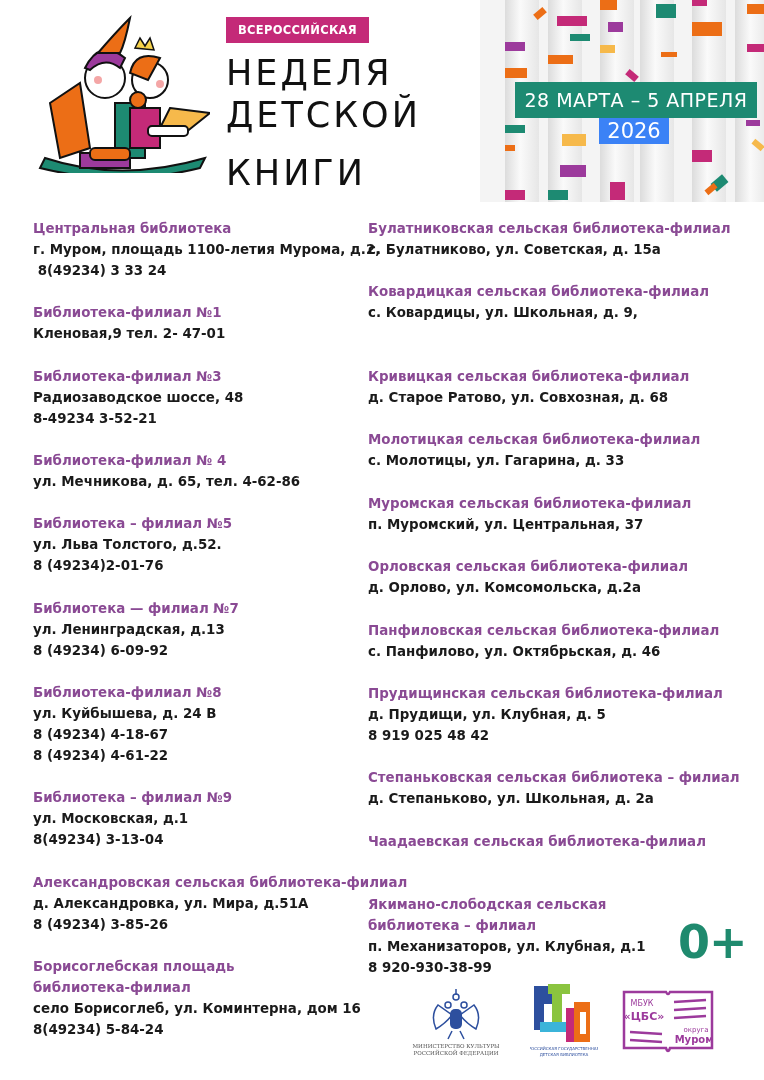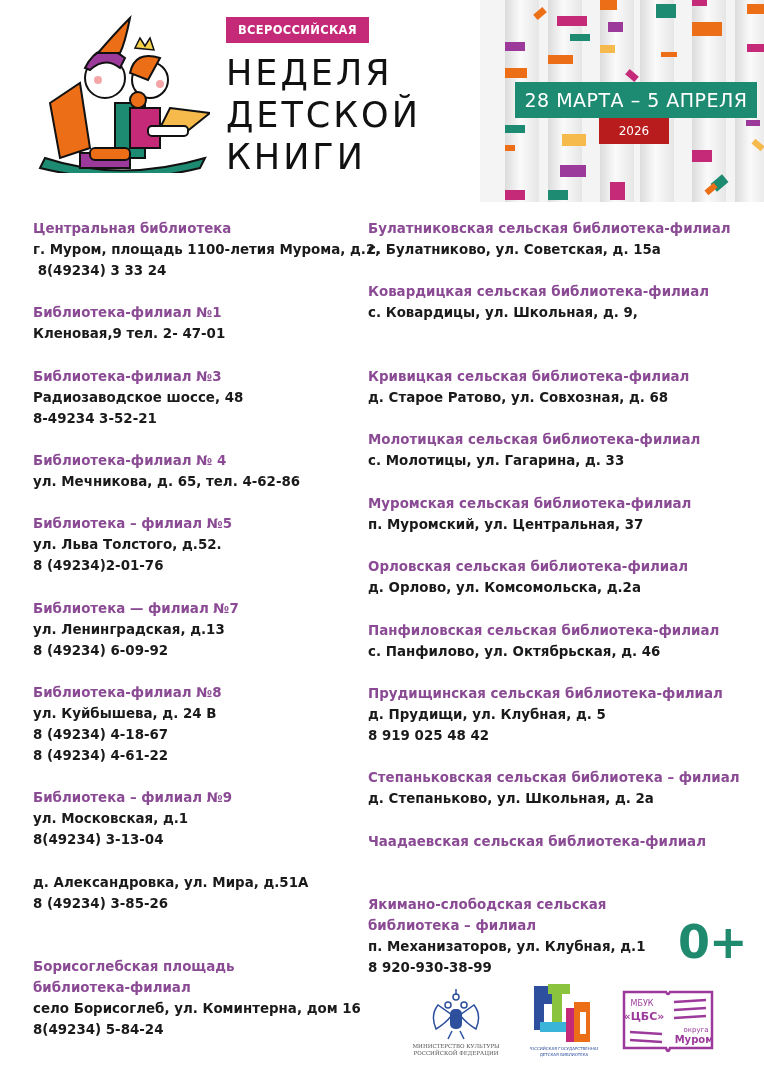--- a/index.html
+++ b/index.html
@@ -5,29 +5,29 @@
   * { margin:0; padding:0; box-sizing:border-box; }
   html, body { width:764px; height:1080px; background:#ffffff; overflow:hidden; }
   body { position:relative; font-family:"DejaVu Sans", sans-serif; color:#1a1a1a; }
 
   
   .logo-art { position:absolute; left:20px; top:8px; width:190px; width:190px; height:165px; }
   .badge-top { position:absolute; left:226px; top:17px; width:143px; width:143px; height:26px; background:#c42a78;
     color:#fff; font-size:11.5px; font-weight:bold; letter-spacing:0.3px; display:flex; align-items:center; justify-content:center; }
   .title-line { position:absolute; left:226px; font-family:"DejaVu Sans", sans-serif; font-size:35px; letter-spacing:3px;
     color:#111; font-weight:normal; line-height:1; }
-  .t1 { top:56px; } .t2 { top:98px; } .t3 { top:140px; }
+  .t1 { top:56px; } .t2 { top:98px; } .t3 { top:156px; }
 
   .birch { position:absolute; left:480px; top:0; width:284px; height:202px; background:#f4f4f4; overflow:hidden; }
   .birch .trunk { position:absolute; top:0; bottom:0; width:34px; background:linear-gradient(90deg,#dcdcdc,#fafafa 45%,#e6e6e6); }
   .birch .mark { position:absolute; }
   .date-band { position:absolute; left:515px; top:82px; width:242px; height:36px; background:#1d8a72; color:#fff;
     font-size:19px; display:flex; align-items:center; justify-content:center; letter-spacing:0.5px; }
-  .year-band { position:absolute; left:599px; top:118px; width:70px; height:26px; background:#b91c1c; color:#fff;
-    font-size:12px; display:flex; align-items:center; justify-content:center; }
+  .year-band { position:absolute; left:599px; top:118px; width:70px; height:26px; background:#3b82f6; color:#fff;
+    font-size:21px; display:flex; align-items:center; justify-content:center; }
 
   
   .col { position:absolute; top:218px; }
   .col-left { left:33px; width:330px; }
   .col-right { left:368px; width:360px; }
   .entry { position:absolute; left:0; font-size:13.4px; line-height:21px; }
   .entry .name { color:#8a4a94; font-weight:bold; display:block; white-space:nowrap; }
   .entry .line { color:#1a1a1a; font-weight:bold; display:block; white-space:nowrap; }
 
   .age { position:absolute; left:678px; top:915px; font-size:46px; font-weight:bold; color:#1f8a6e; letter-spacing:-1px; }
@@ -139,20 +139,21 @@
     <span class="line">ул. Куйбышева, д. 24 В</span>
     <span class="line">8 (49234) 4-18-67</span>
     <span class="line">8 (49234) 4-61-22</span>
   </div>
   <div class="entry" style="top:569px">
     <span class="name">Библиотека – филиал №9</span>
     <span class="line">ул. Московская, д.1</span>
     <span class="line">8(49234) 3-13-04</span>
   </div>
   <div class="entry" style="top:654px">
+    <span class="name">Александровская сельская библиотека-филиал</span>
     <span class="line">д. Александровка, ул. Мира, д.51А</span>
     <span class="line">8 (49234) 3-85-26</span>
   </div>
   <div class="entry" style="top:738px">
     <span class="name">Борисоглебская площадь</span>
     <span class="name">библиотека-филиал</span>
     <span class="line">село Борисоглеб, ул. Коминтерна, дом 16</span>
     <span class="line">8(49234) 5-84-24</span>
   </div>
 </div>

